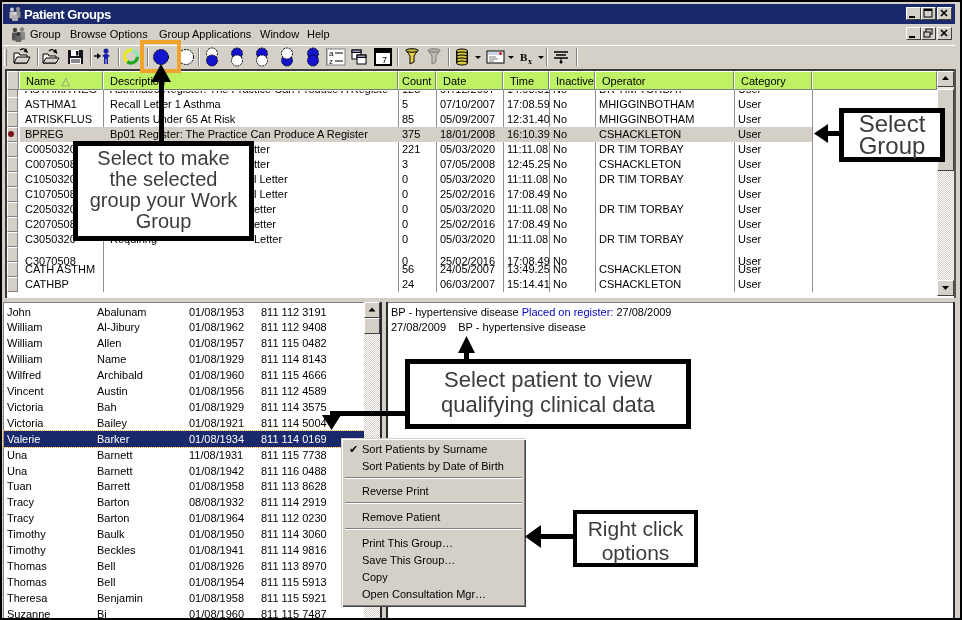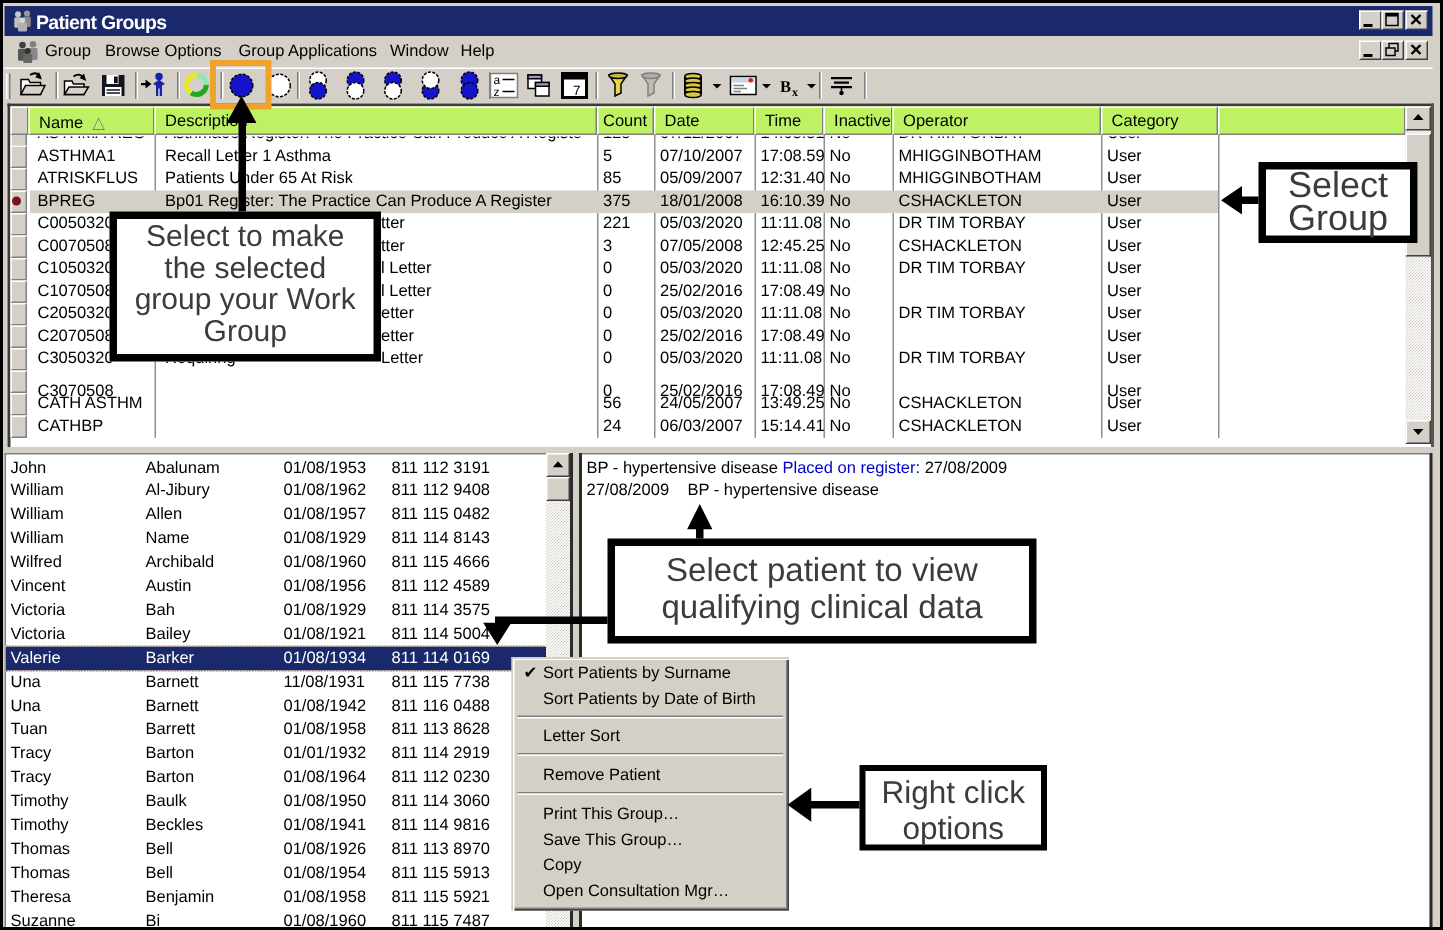--- a/index.html
+++ b/index.html
@@ -433,21 +433,21 @@
 <div class="prow" style="top:335.3px;left:4px;"><span class="pc" style="left:3px">William</span><span class="pc" style="left:93px">Allen</span><span class="pc" style="left:185px">01/08/1957</span><span class="pc" style="left:257px">811 115 0482</span></div>
 <div class="prow" style="top:351.2px;left:4px;"><span class="pc" style="left:3px">William</span><span class="pc" style="left:93px">Name</span><span class="pc" style="left:185px">01/08/1929</span><span class="pc" style="left:257px">811 114 8143</span></div>
 <div class="prow" style="top:367.1px;left:4px;"><span class="pc" style="left:3px">Wilfred</span><span class="pc" style="left:93px">Archibald</span><span class="pc" style="left:185px">01/08/1960</span><span class="pc" style="left:257px">811 115 4666</span></div>
 <div class="prow" style="top:383.0px;left:4px;"><span class="pc" style="left:3px">Vincent</span><span class="pc" style="left:93px">Austin</span><span class="pc" style="left:185px">01/08/1956</span><span class="pc" style="left:257px">811 112 4589</span></div>
 <div class="prow" style="top:398.9px;left:4px;"><span class="pc" style="left:3px">Victoria</span><span class="pc" style="left:93px">Bah</span><span class="pc" style="left:185px">01/08/1929</span><span class="pc" style="left:257px">811 114 3575</span></div>
 <div class="prow" style="top:414.8px;left:4px;"><span class="pc" style="left:3px">Victoria</span><span class="pc" style="left:93px">Bailey</span><span class="pc" style="left:185px">01/08/1921</span><span class="pc" style="left:257px">811 114 5004</span></div>
 <div class="prow" style="top:430.7px;left:4px;background:#19296B;color:#fff;outline:1px dotted #E8A33D;"><span class="pc" style="left:3px">Valerie</span><span class="pc" style="left:93px">Barker</span><span class="pc" style="left:185px">01/08/1934</span><span class="pc" style="left:257px">811 114 0169</span></div>
 <div class="prow" style="top:446.6px;left:4px;"><span class="pc" style="left:3px">Una</span><span class="pc" style="left:93px">Barnett</span><span class="pc" style="left:185px">11/08/1931</span><span class="pc" style="left:257px">811 115 7738</span></div>
 <div class="prow" style="top:462.5px;left:4px;"><span class="pc" style="left:3px">Una</span><span class="pc" style="left:93px">Barnett</span><span class="pc" style="left:185px">01/08/1942</span><span class="pc" style="left:257px">811 116 0488</span></div>
 <div class="prow" style="top:478.4px;left:4px;"><span class="pc" style="left:3px">Tuan</span><span class="pc" style="left:93px">Barrett</span><span class="pc" style="left:185px">01/08/1958</span><span class="pc" style="left:257px">811 113 8628</span></div>
-<div class="prow" style="top:494.3px;left:4px;"><span class="pc" style="left:3px">Tracy</span><span class="pc" style="left:93px">Barton</span><span class="pc" style="left:185px">01/01/1932</span><span class="pc" style="left:257px">811 114 2919</span></div>
+<div class="prow" style="top:494.3px;left:4px;"><span class="pc" style="left:3px">Tracy</span><span class="pc" style="left:93px">Barton</span><span class="pc" style="left:185px">08/08/1932</span><span class="pc" style="left:257px">811 114 2919</span></div>
 <div class="prow" style="top:510.2px;left:4px;"><span class="pc" style="left:3px">Tracy</span><span class="pc" style="left:93px">Barton</span><span class="pc" style="left:185px">01/08/1964</span><span class="pc" style="left:257px">811 112 0230</span></div>
 <div class="prow" style="top:526.1px;left:4px;"><span class="pc" style="left:3px">Timothy</span><span class="pc" style="left:93px">Baulk</span><span class="pc" style="left:185px">01/08/1950</span><span class="pc" style="left:257px">811 114 3060</span></div>
 <div class="prow" style="top:542.0px;left:4px;"><span class="pc" style="left:3px">Timothy</span><span class="pc" style="left:93px">Beckles</span><span class="pc" style="left:185px">01/08/1941</span><span class="pc" style="left:257px">811 114 9816</span></div>
 <div class="prow" style="top:557.9px;left:4px;"><span class="pc" style="left:3px">Thomas</span><span class="pc" style="left:93px">Bell</span><span class="pc" style="left:185px">01/08/1926</span><span class="pc" style="left:257px">811 113 8970</span></div>
 <div class="prow" style="top:573.8px;left:4px;"><span class="pc" style="left:3px">Thomas</span><span class="pc" style="left:93px">Bell</span><span class="pc" style="left:185px">01/08/1954</span><span class="pc" style="left:257px">811 115 5913</span></div>
 <div class="prow" style="top:589.7px;left:4px;"><span class="pc" style="left:3px">Theresa</span><span class="pc" style="left:93px">Benjamin</span><span class="pc" style="left:185px">01/08/1958</span><span class="pc" style="left:257px">811 115 5921</span></div>
 <div class="prow" style="top:605.6px;left:4px;"><span class="pc" style="left:3px">Suzanne</span><span class="pc" style="left:93px">Bi</span><span class="pc" style="left:185px">01/08/1960</span><span class="pc" style="left:257px">811 115 7487</span></div>
 <div class="sb" style="left:364px;top:302px;width:16px;height:316px"></div>
 <div class="sbbtn" style="left:364px;top:302px;width:16px;height:16px"><svg width="14" height="14">
           <path d="M7 4.5 L10.5 8.5 L3.5 8.5 Z" fill="#000"></path>
@@ -457,21 +457,21 @@
   <div id="rightpanel">
 <div class="t11" style="position:absolute;left:391px;top:305px">BP - hypertensive disease <span style="color:#0000C8">Placed on register:</span> 27/08/2009</div>
 <div class="t11" style="position:absolute;left:391px;top:320px">27/08/2009&nbsp;&nbsp;&nbsp;&nbsp;BP - hypertensive disease</div>
 </div>
 
   <div class="cmenu"></div>
   <div id="menuitems" style="position:absolute;left:341px;top:0">
       <div class="mrow" style="top:441px"><span style="position:absolute;left:5px;top:0px;font-size:11px">✔</span>Sort Patients by Surname</div>
 <div class="mrow" style="top:458px">Sort Patients by Date of Birth</div>
 <div class="msep" style="top:477px"></div>
-<div class="mrow" style="top:483px">Letter Sort</div>
+<div class="mrow" style="top:483px">Reverse Print</div>
 <div class="msep" style="top:502px"></div>
 <div class="mrow" style="top:509px">Remove Patient</div>
 <div class="msep" style="top:528px"></div>
 <div class="mrow" style="top:535px">Print This Group…</div>
 <div class="mrow" style="top:552px">Save This Group…</div>
 <div class="mrow" style="top:569px">Copy</div>
 <div class="mrow" style="top:586px">Open Consultation Mgr…</div>
     </div>
 
   <div id="callouts">

